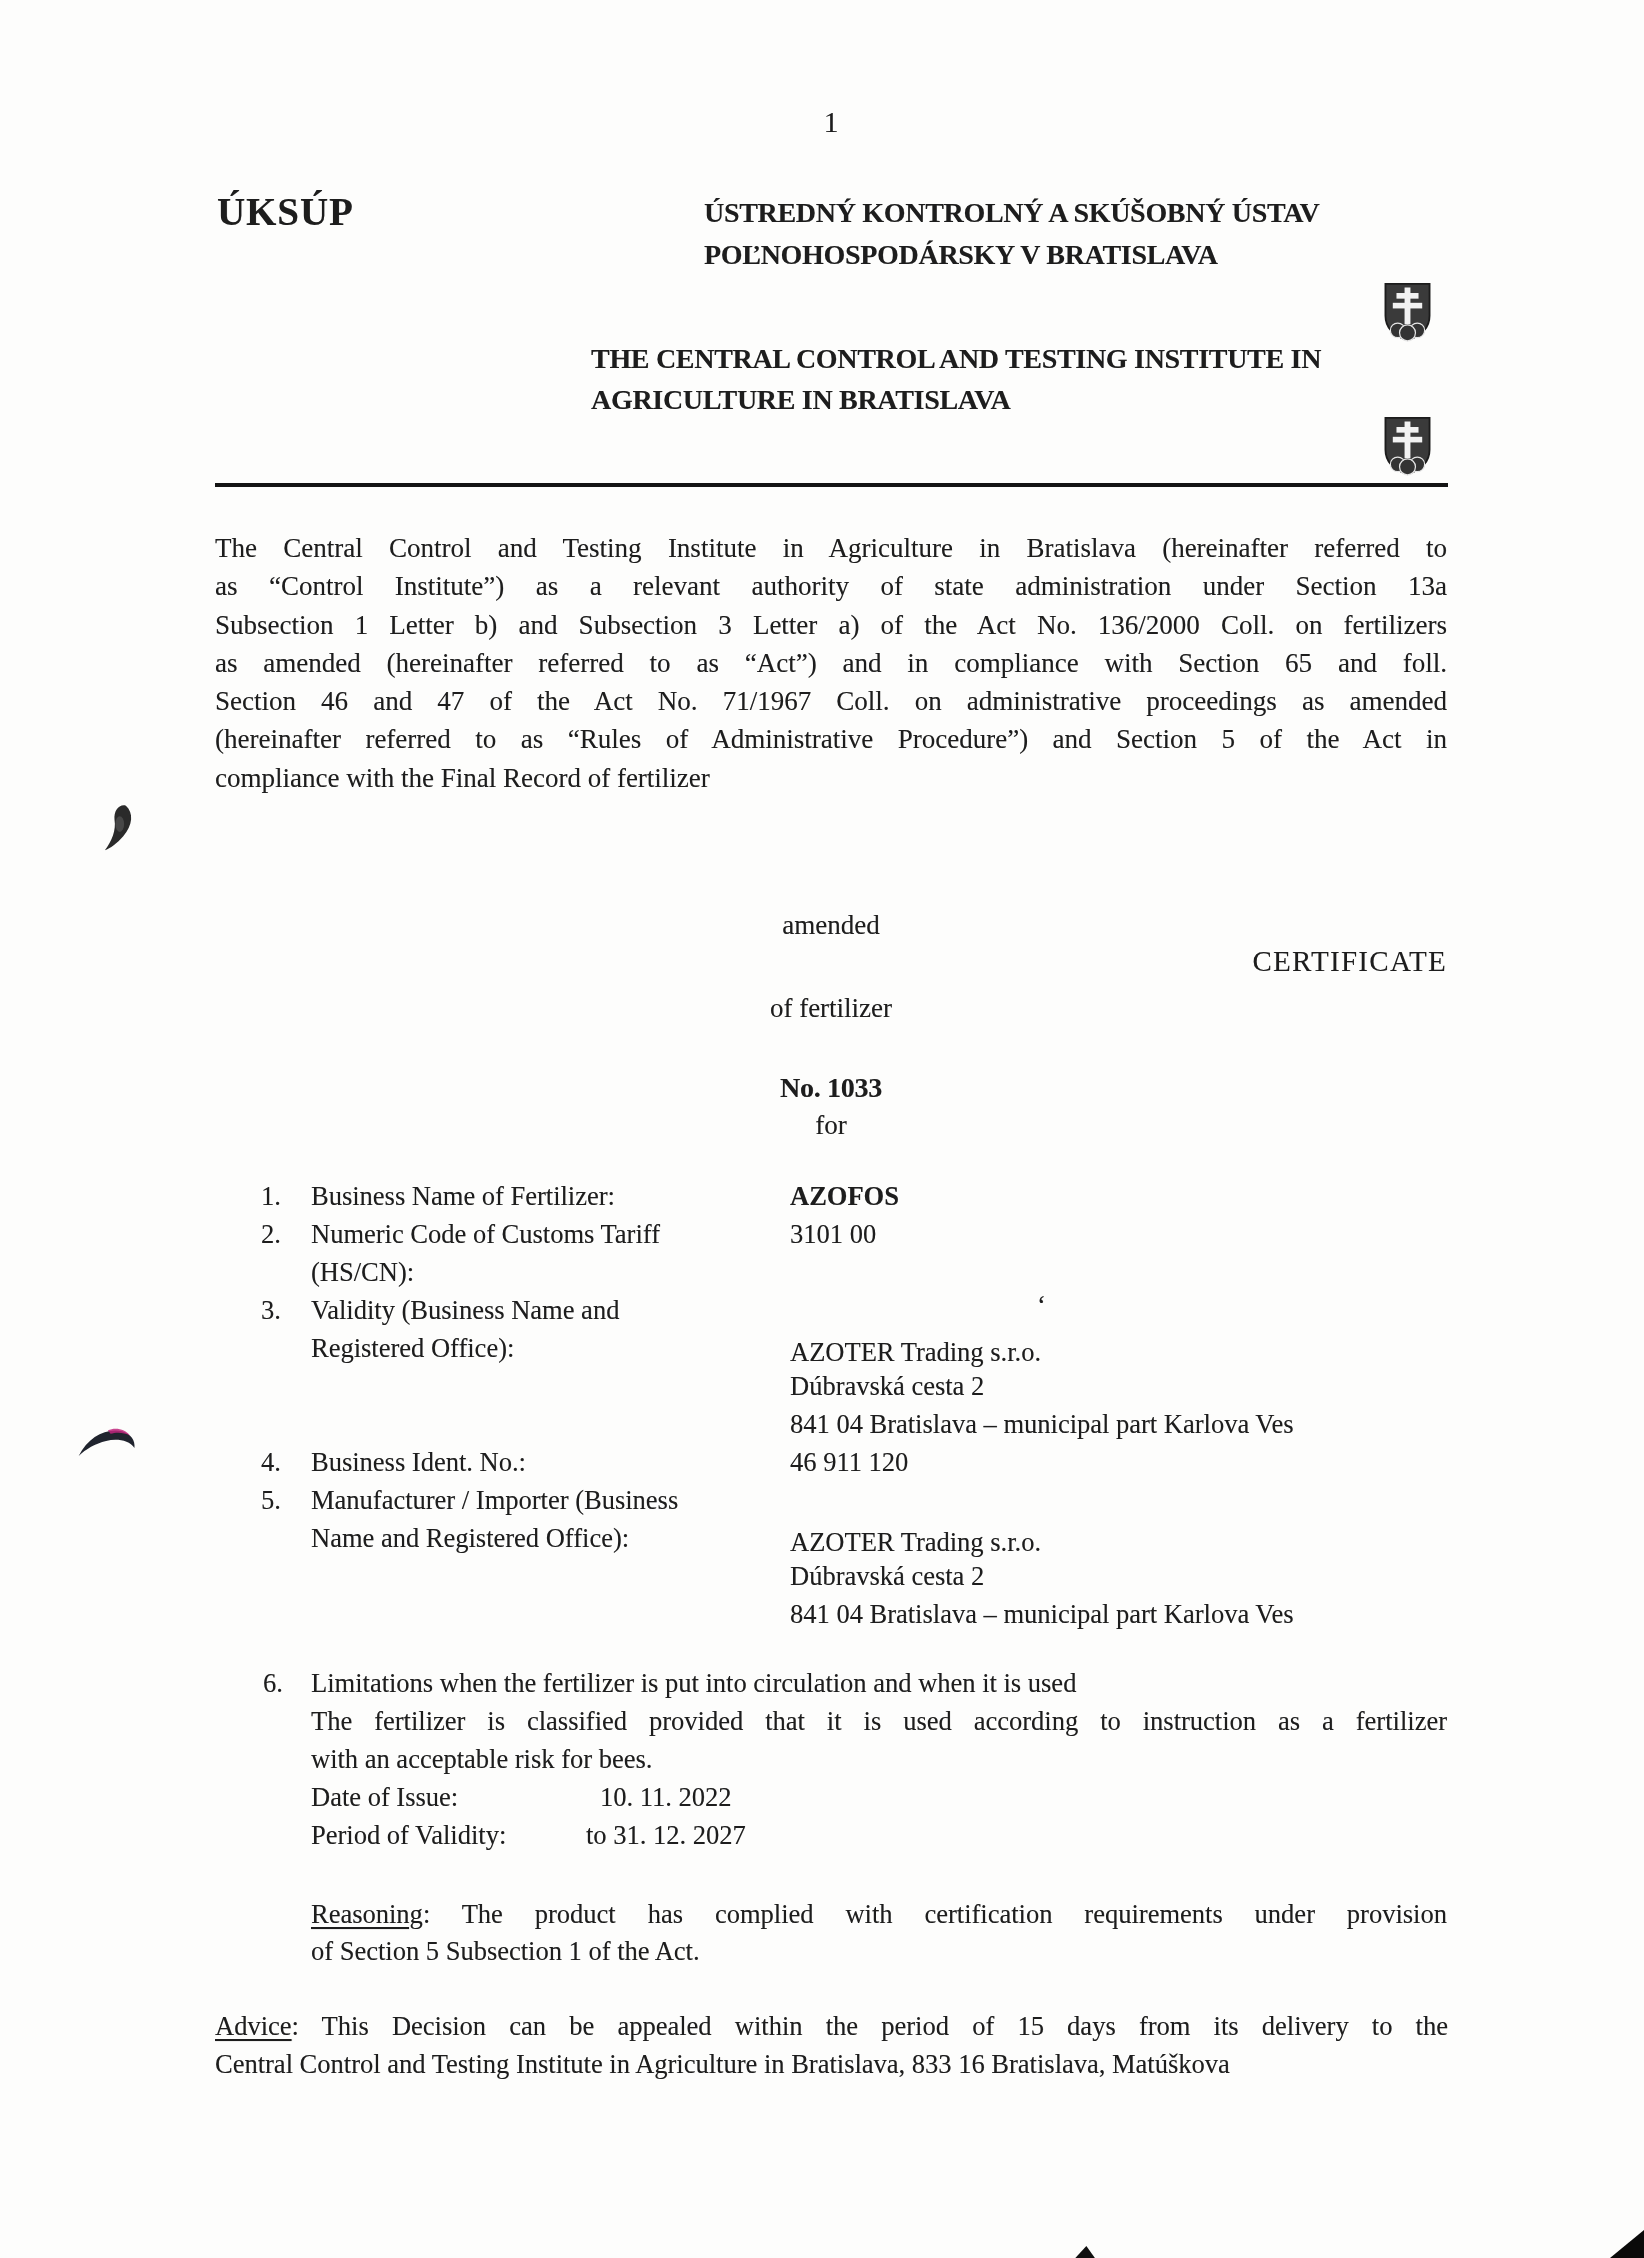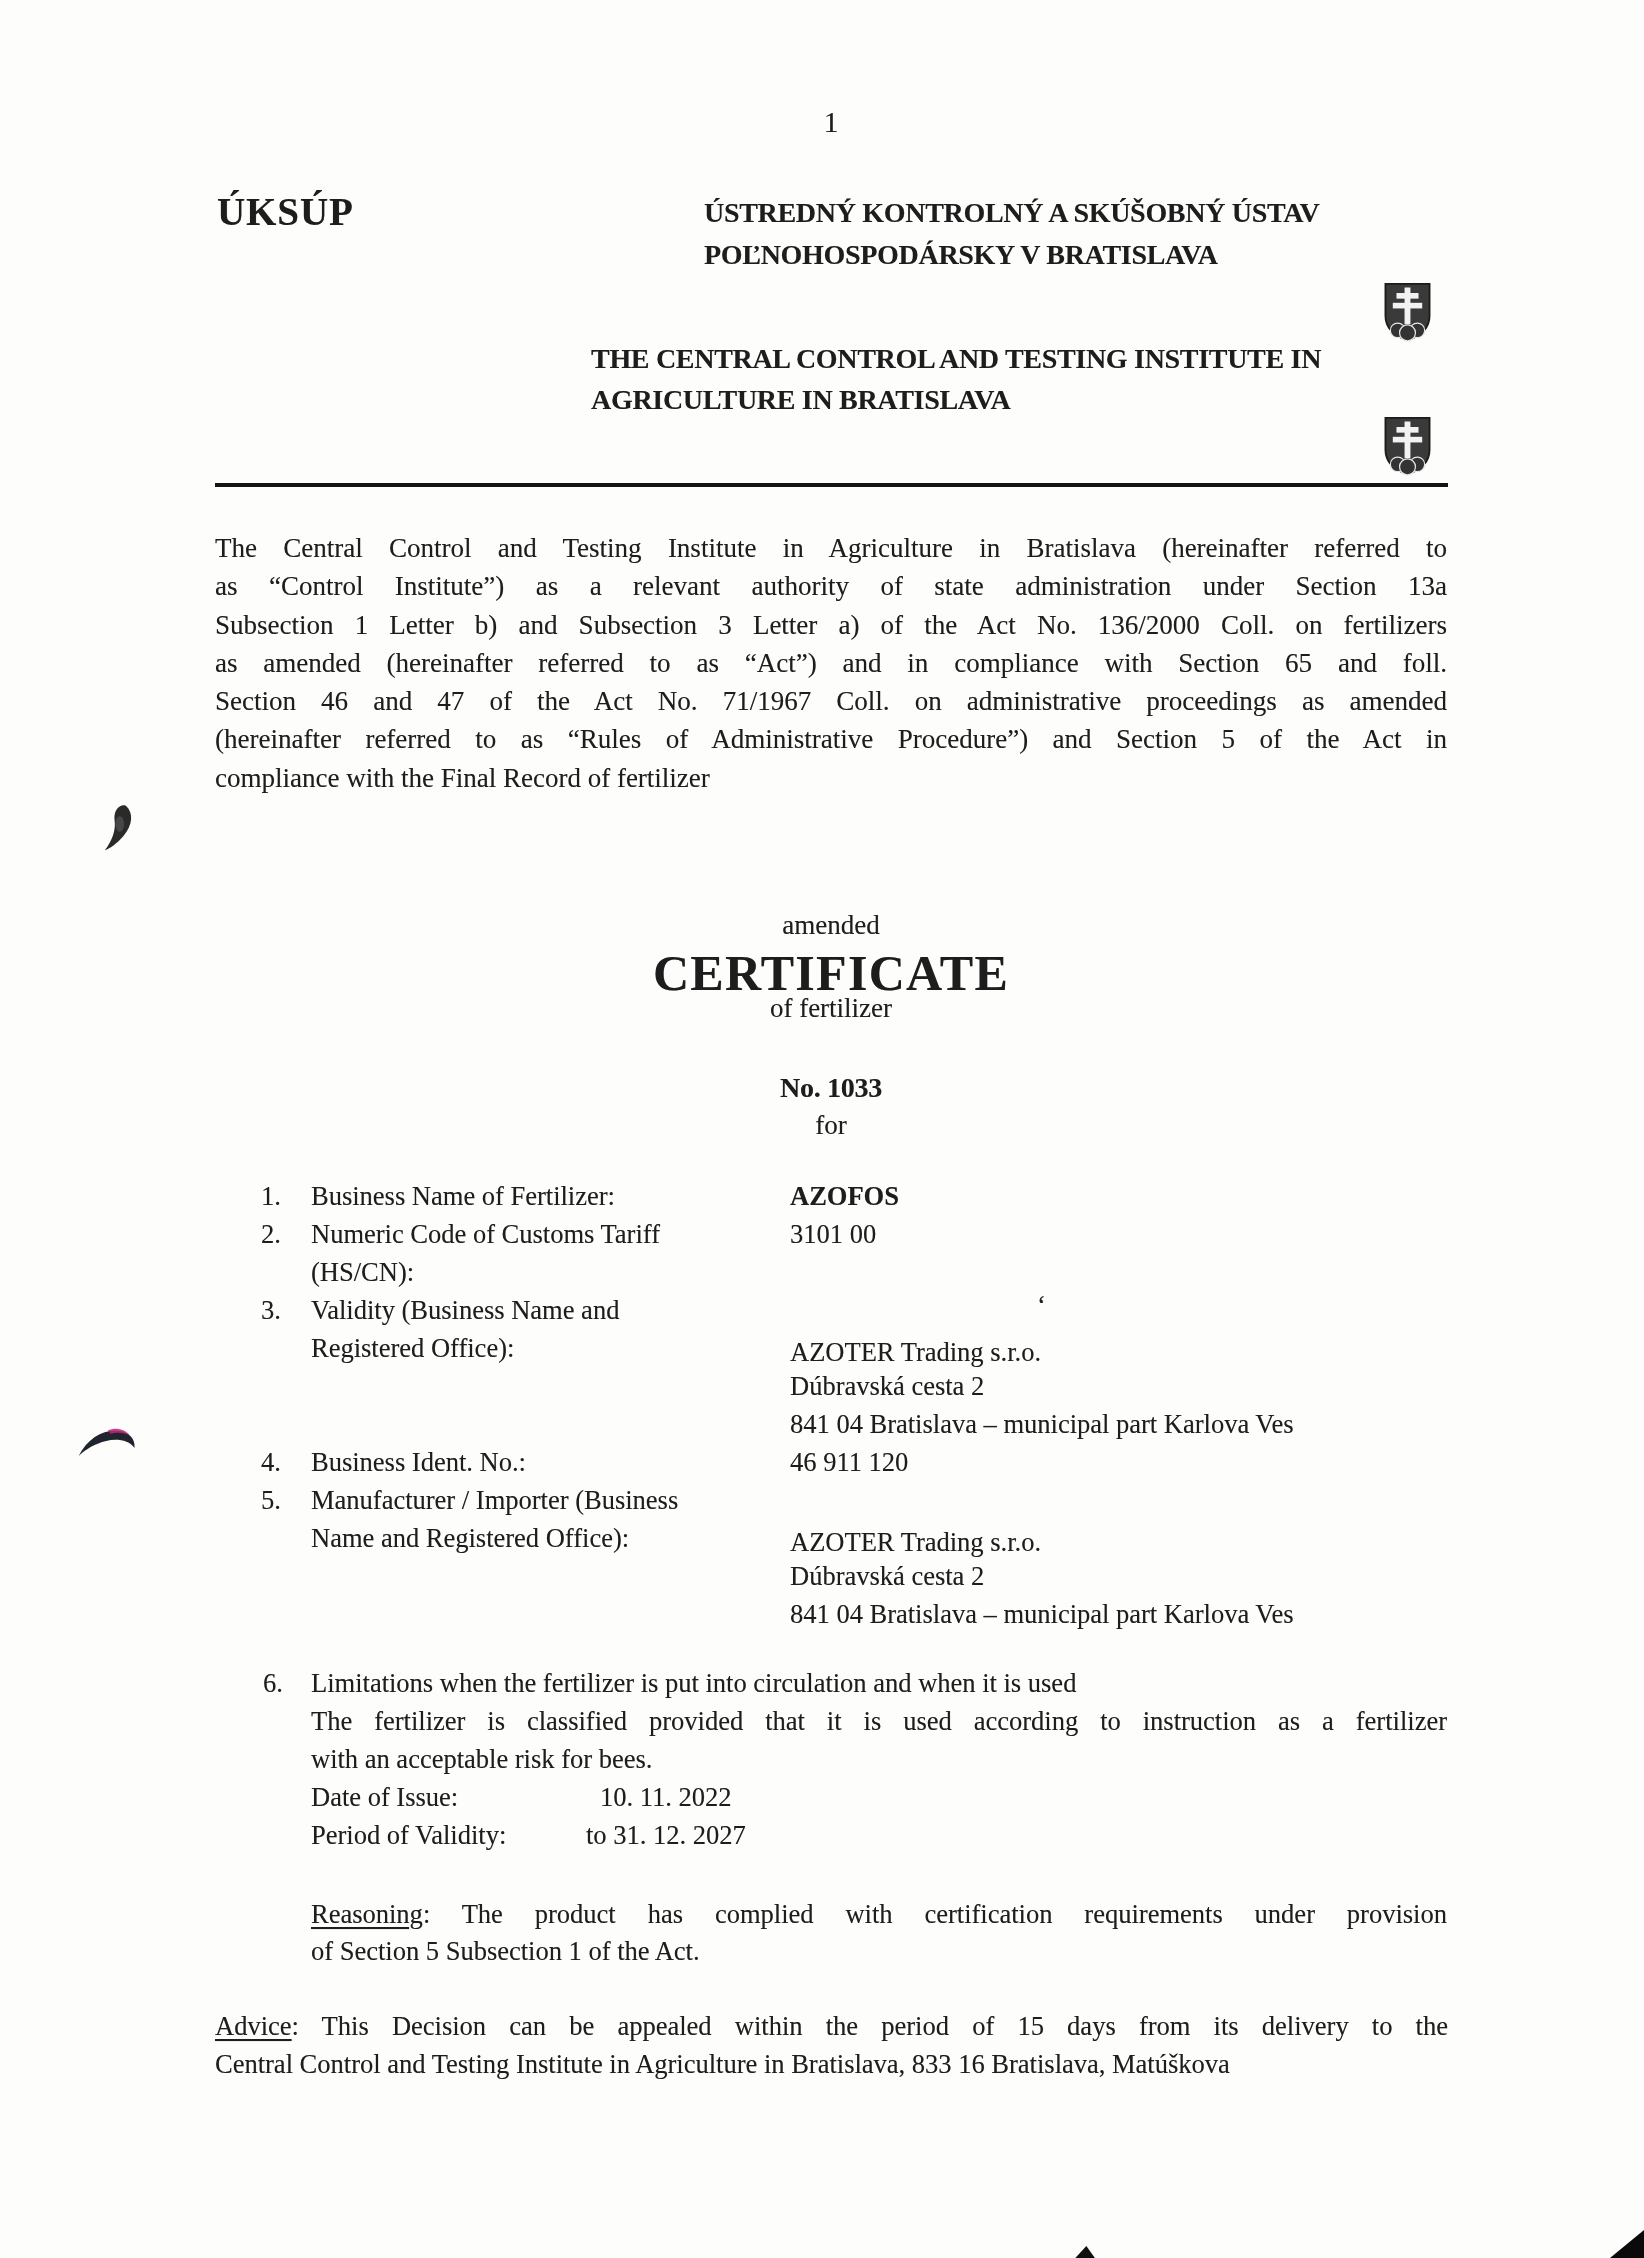--- a/index.html
+++ b/index.html
@@ -10,21 +10,21 @@
   }
   .abs{position:absolute;line-height:1.18;white-space:nowrap;}
   .jline{position:absolute;line-height:1.18;text-align:justify;text-align-last:justify;white-space:normal;}
   .center{text-align:center;white-space:nowrap;}
   .b{font-weight:bold;}
   .fs30{font-size:26.5px;}
   .fs31{font-size:27px;}
   .fs32{font-size:28px;letter-spacing:-0.3px;}
   .fs34{font-size:30px;}
   .fs44{font-size:39px;letter-spacing:0.9px;}
-  .cert-title{font-size:50px;font-weight:bold;letter-spacing:1.3px;}
+  .cert-title{font-size:29px;font-weight:normal;letter-spacing:1.3px;text-align:right;}
   .u{text-decoration:underline;text-underline-offset:4.4px;text-decoration-thickness:1.8px;}
   .rule{position:absolute;background:#141414;}
   .corner-wedge{position:absolute;right:0;bottom:0;width:34px;height:28px;background:#0a0a0a;
     clip-path:polygon(100% 0,100% 100%,0 100%);}
   svg{display:block;}
 </style>
 </head>
 <body>
 
 <div class="page">

